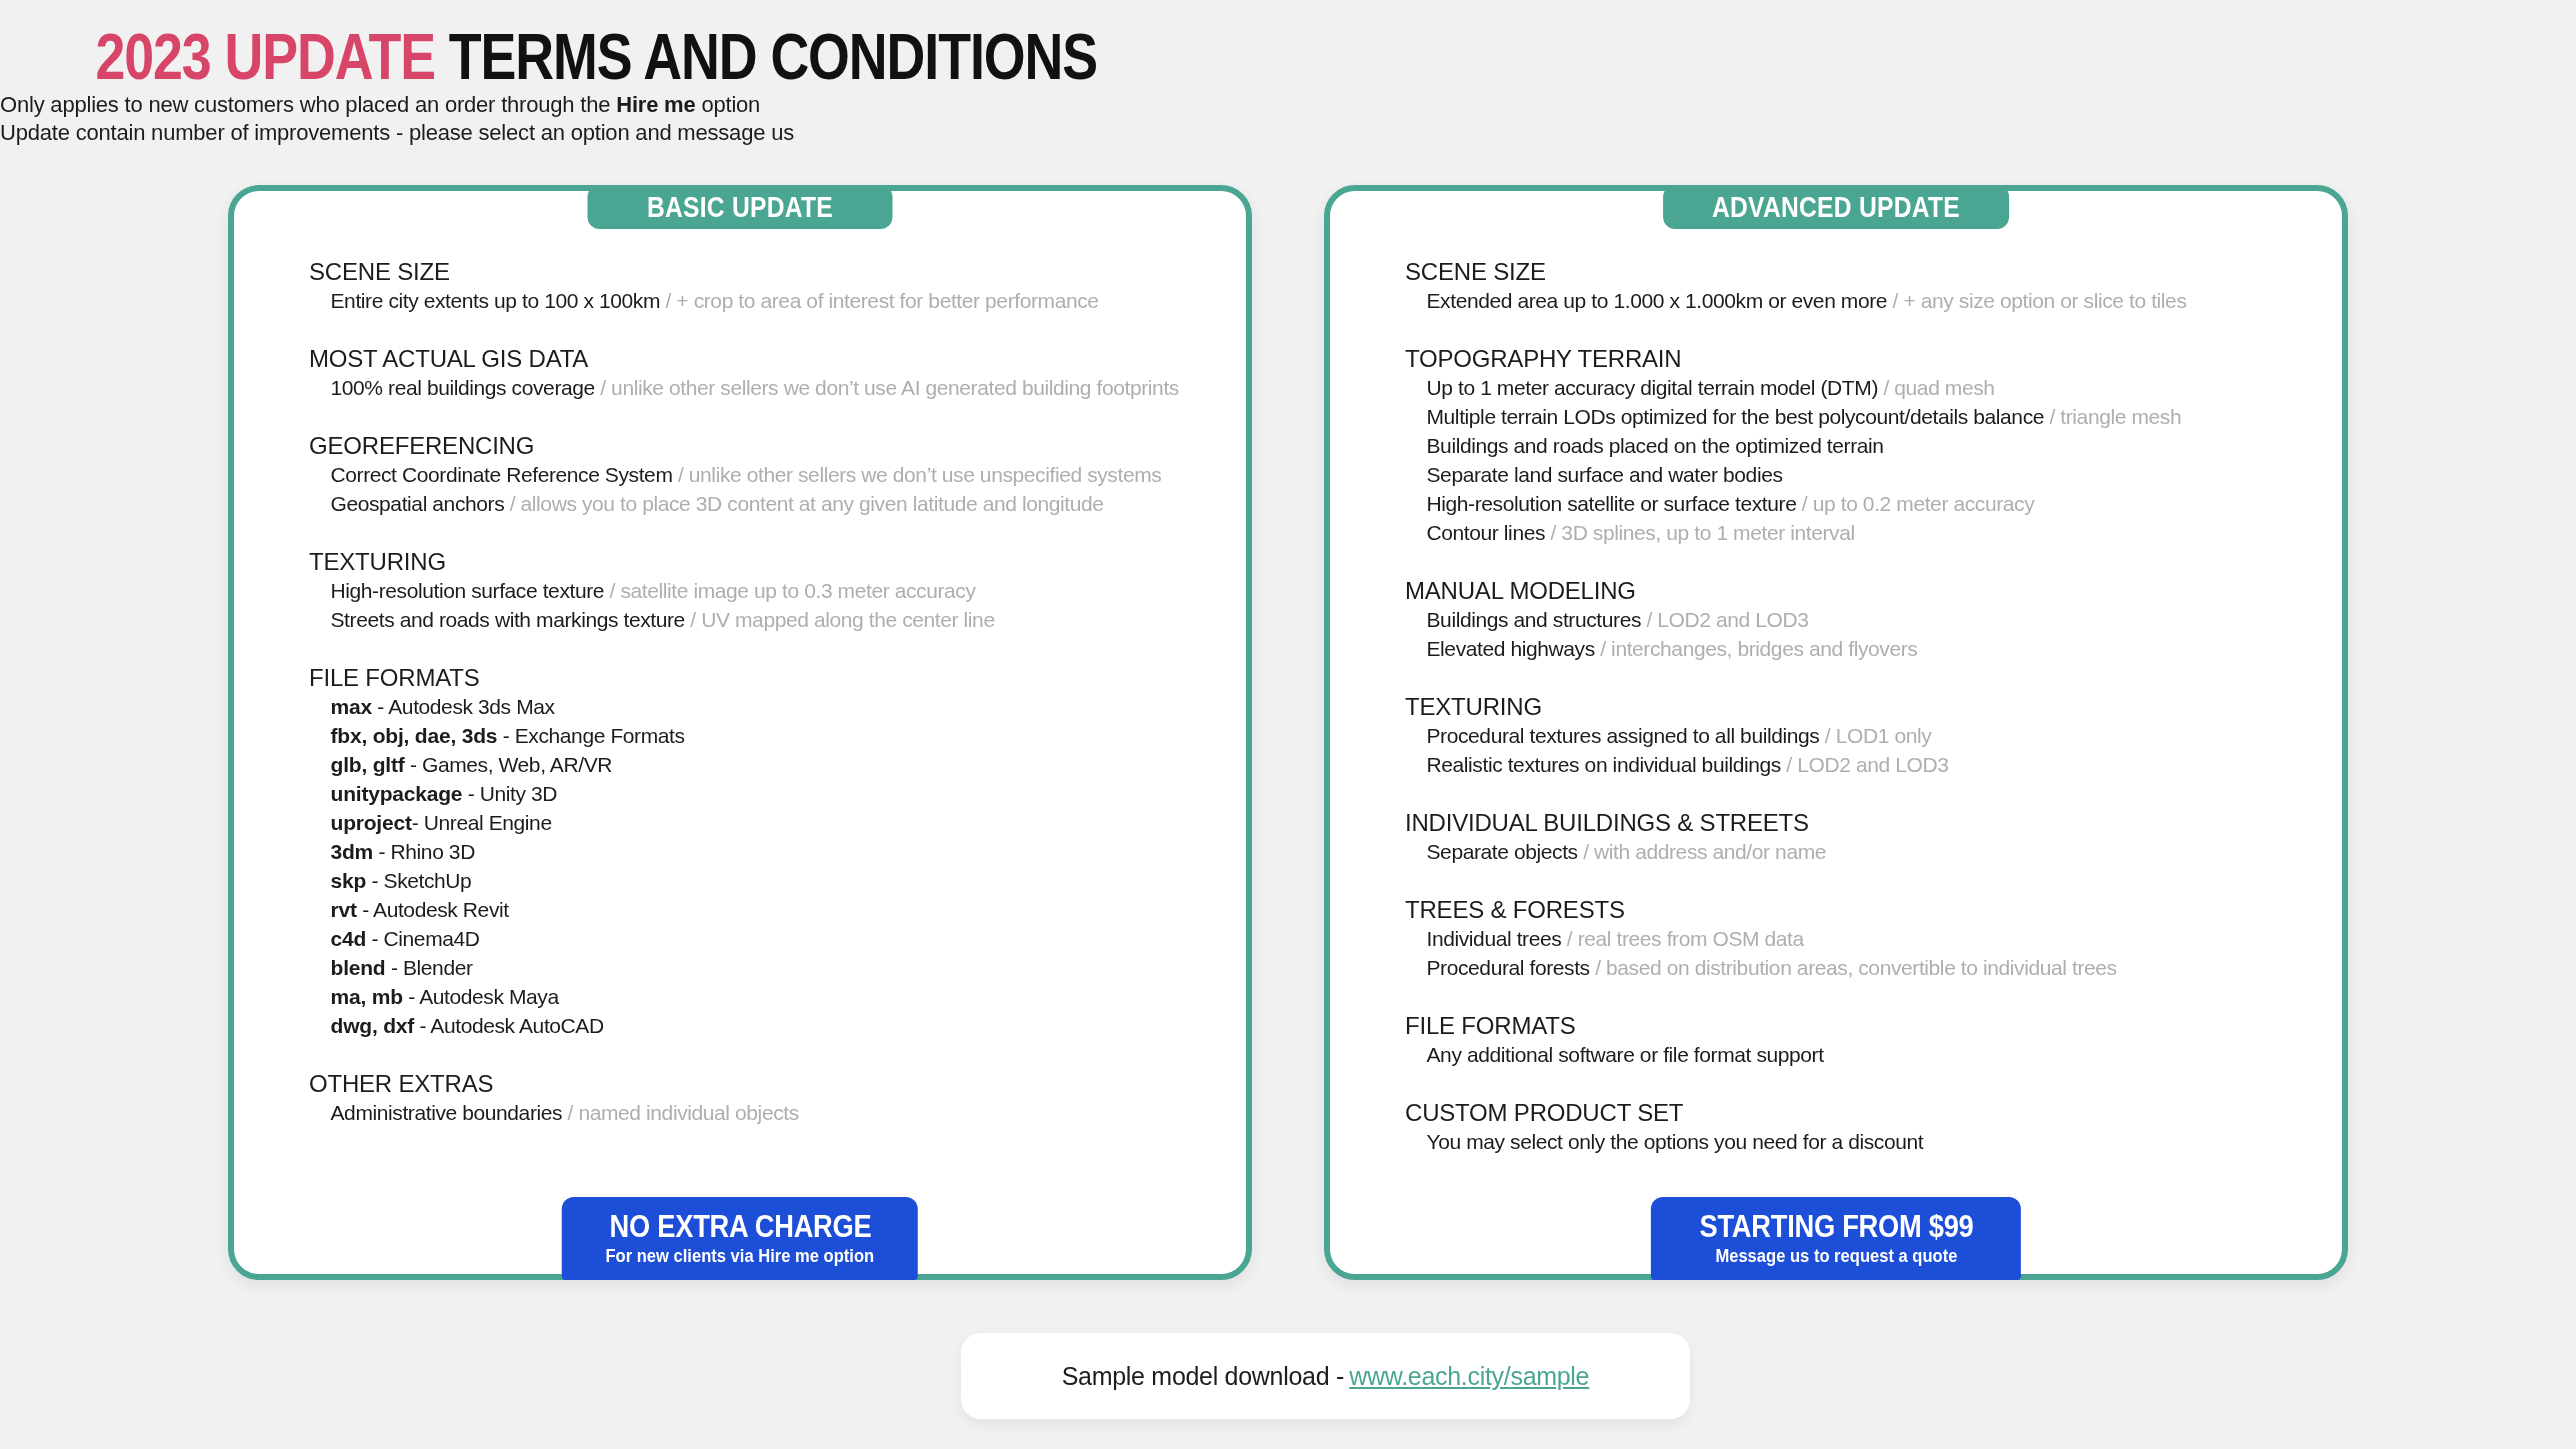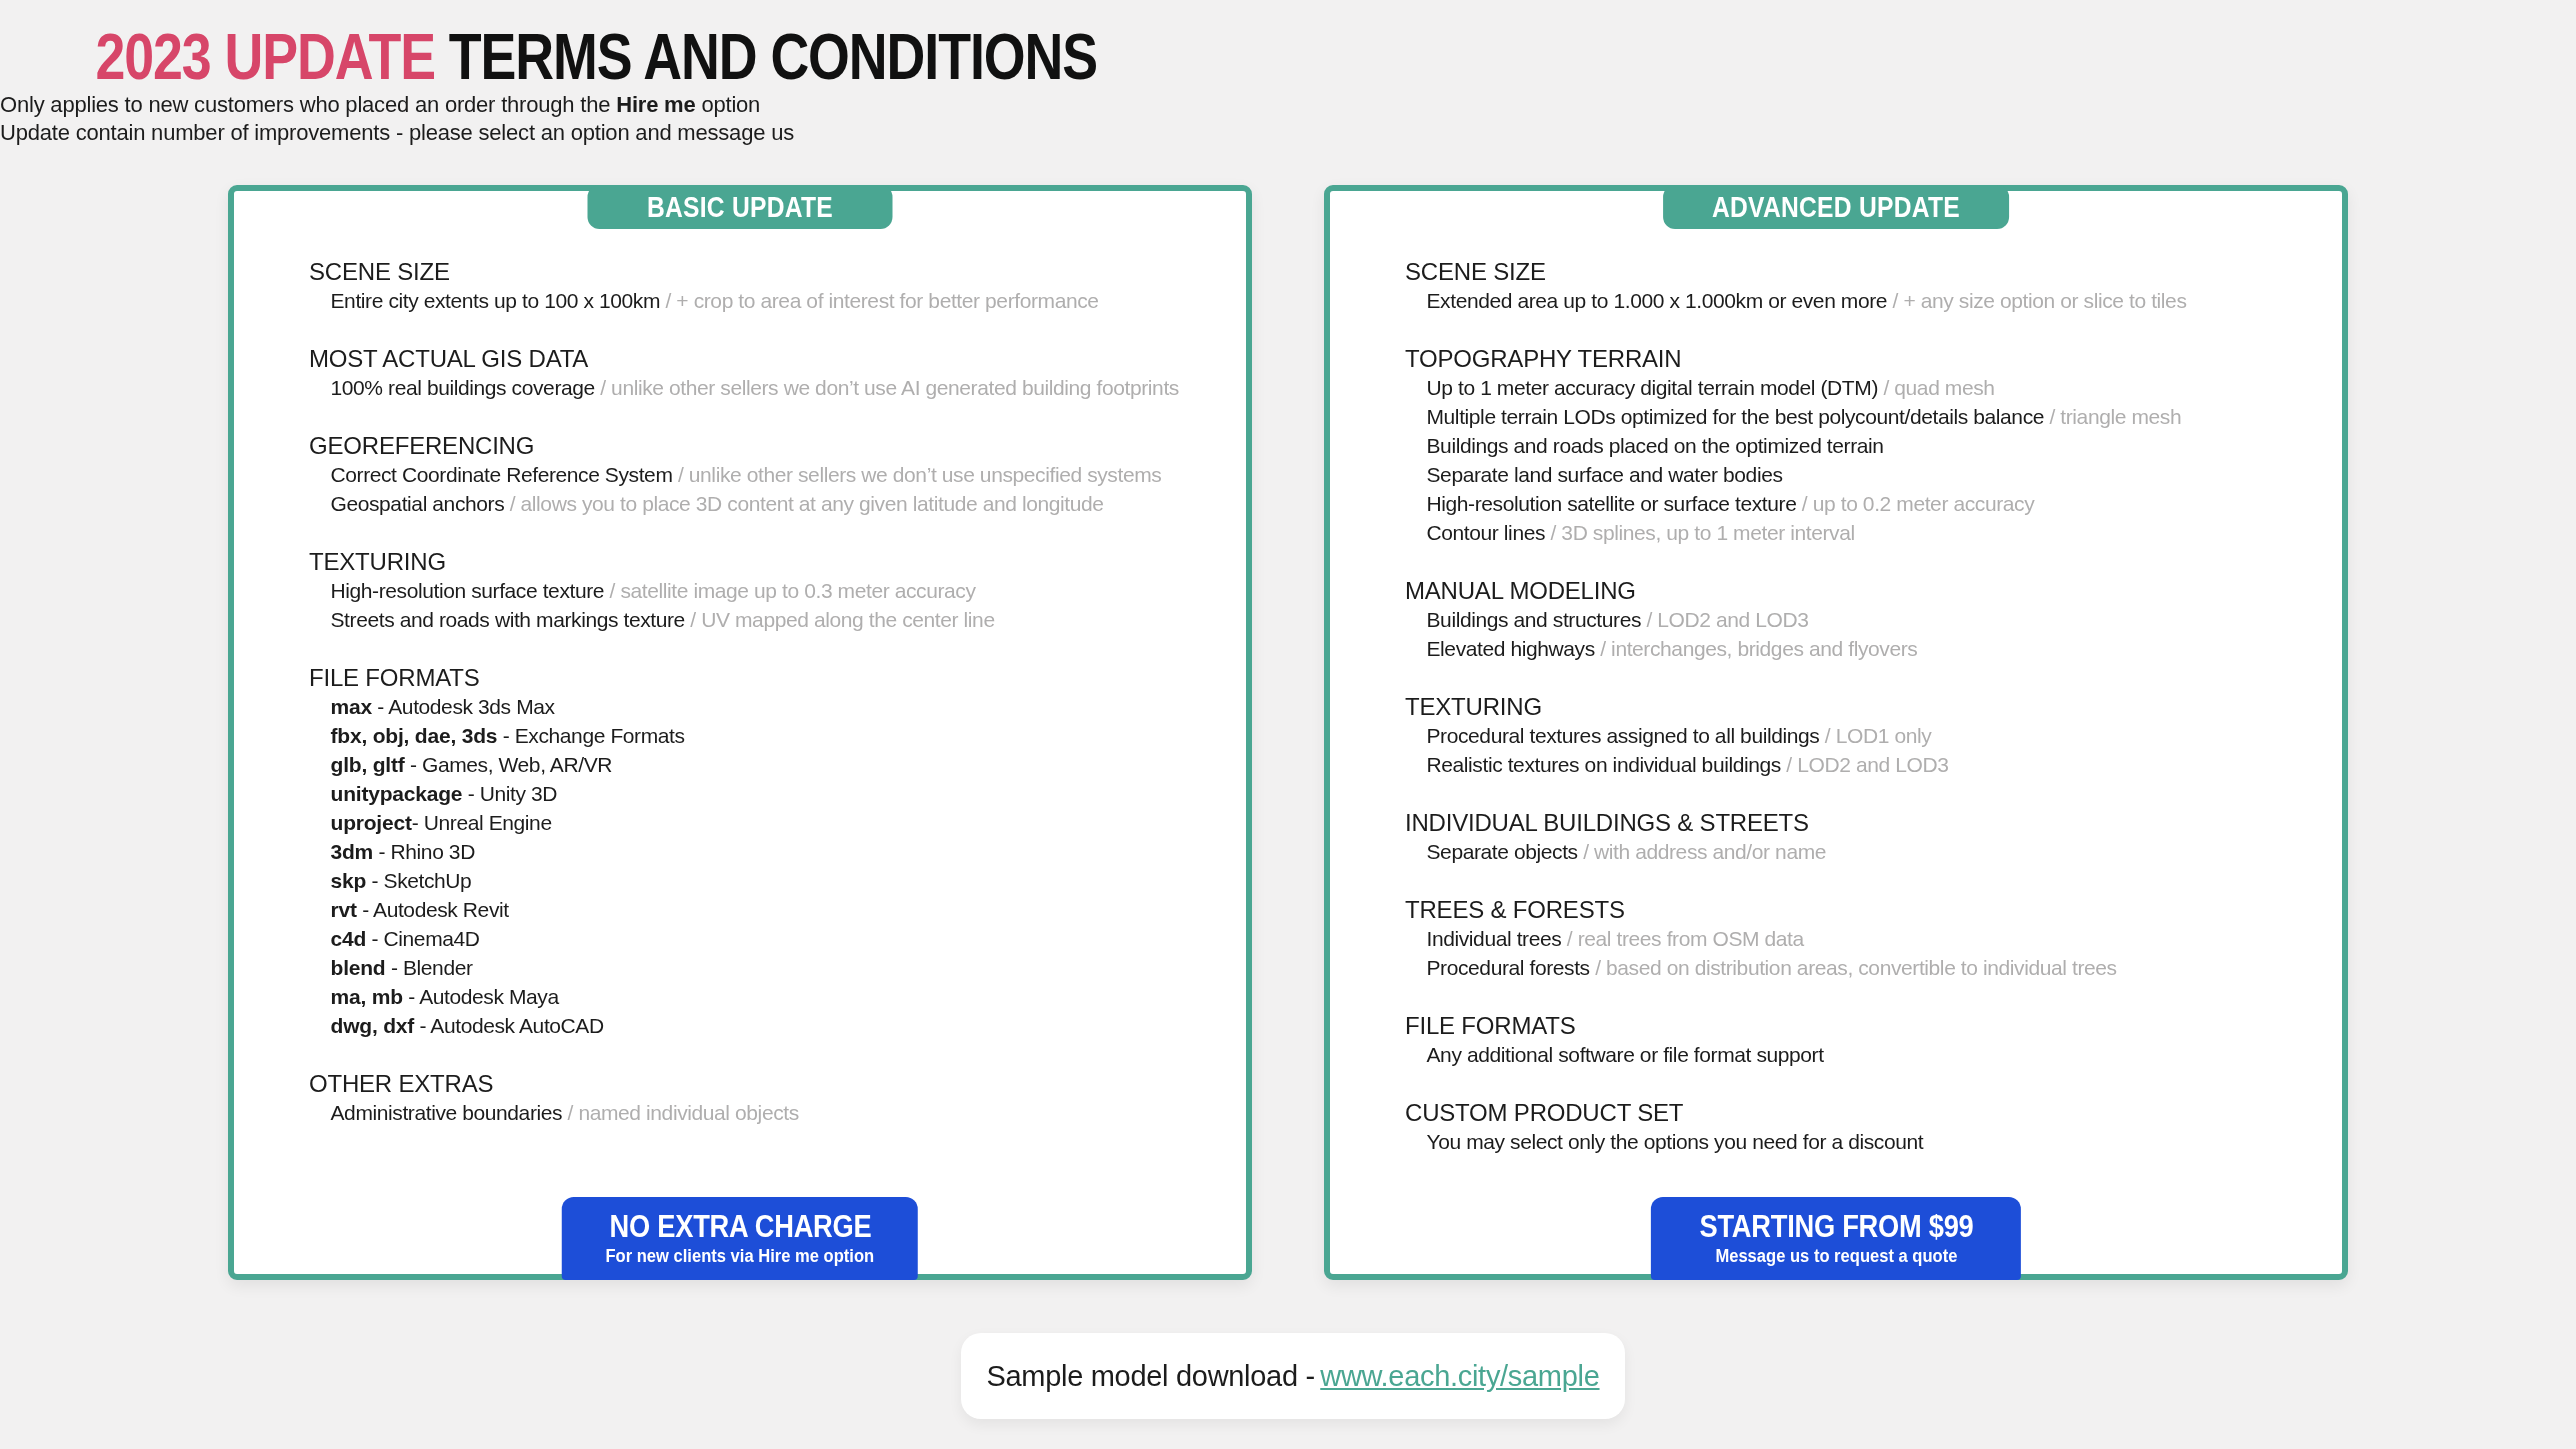--- a/index.html
+++ b/index.html
@@ -39,21 +39,21 @@
     justify-content: center;
     gap: 72px;
     margin-top: 38px;
   }
   .panel {
     position: relative;
     width: 1024px;
     height: 1095px;
     background: #FFFFFF;
     border: 6px solid #4AA692;
-    border-radius: 9px;
+    border-radius: 31px;
     box-shadow: 0 5.4px 14.8px rgba(0,0,0,0.07);
   }
   .panel-tab {
     position: absolute;
     top: -6px;
     left: 50%;
     transform: translateX(-50%);
     min-width: 305px;
     height: 44px;
     background: #4AA692;
@@ -120,31 +120,31 @@
     line-height: 29px;
     letter-spacing: -0.4px;
     padding-left: 21.5px;
     white-space: nowrap;
   }
   .feature-item b { font-weight: bold; letter-spacing: -0.2px; }
   .feature-note { color: #AFAEAE; }
 
   
   .footer-card {
-    width: 664px;
+    width: 729px;
     height: 86px;
     margin: 53px auto 0;
     margin-left: 961px;
     background: #FFFFFF;
     border-radius: 20px;
     box-shadow: 0 5.4px 13.4px rgba(0,0,0,0.06);
     display: flex;
     align-items: center;
     justify-content: center;
-    font-size: 29px;
+    font-size: 25px;
     letter-spacing: -0.3px;
   }
   .footer-card a {
     color: #4AA692;
     text-decoration: underline;
     margin-left: 5.4px;
   }
 </style>
 </head>
 <body>

